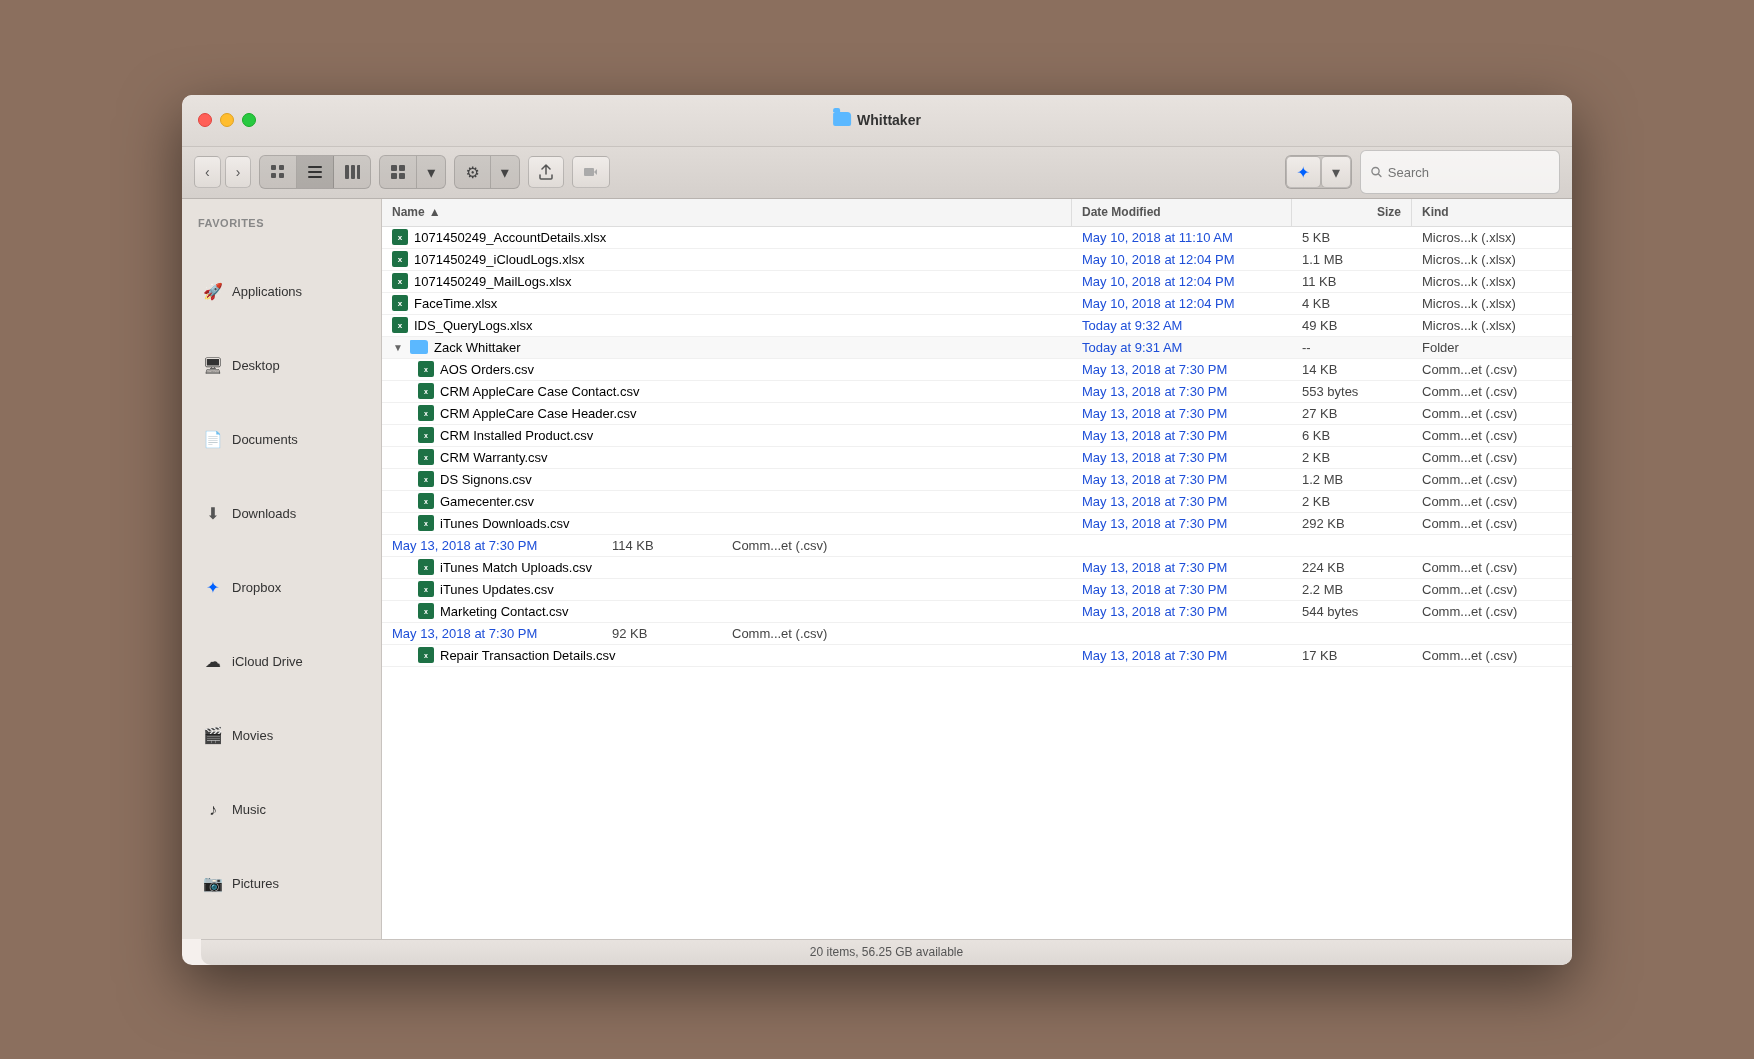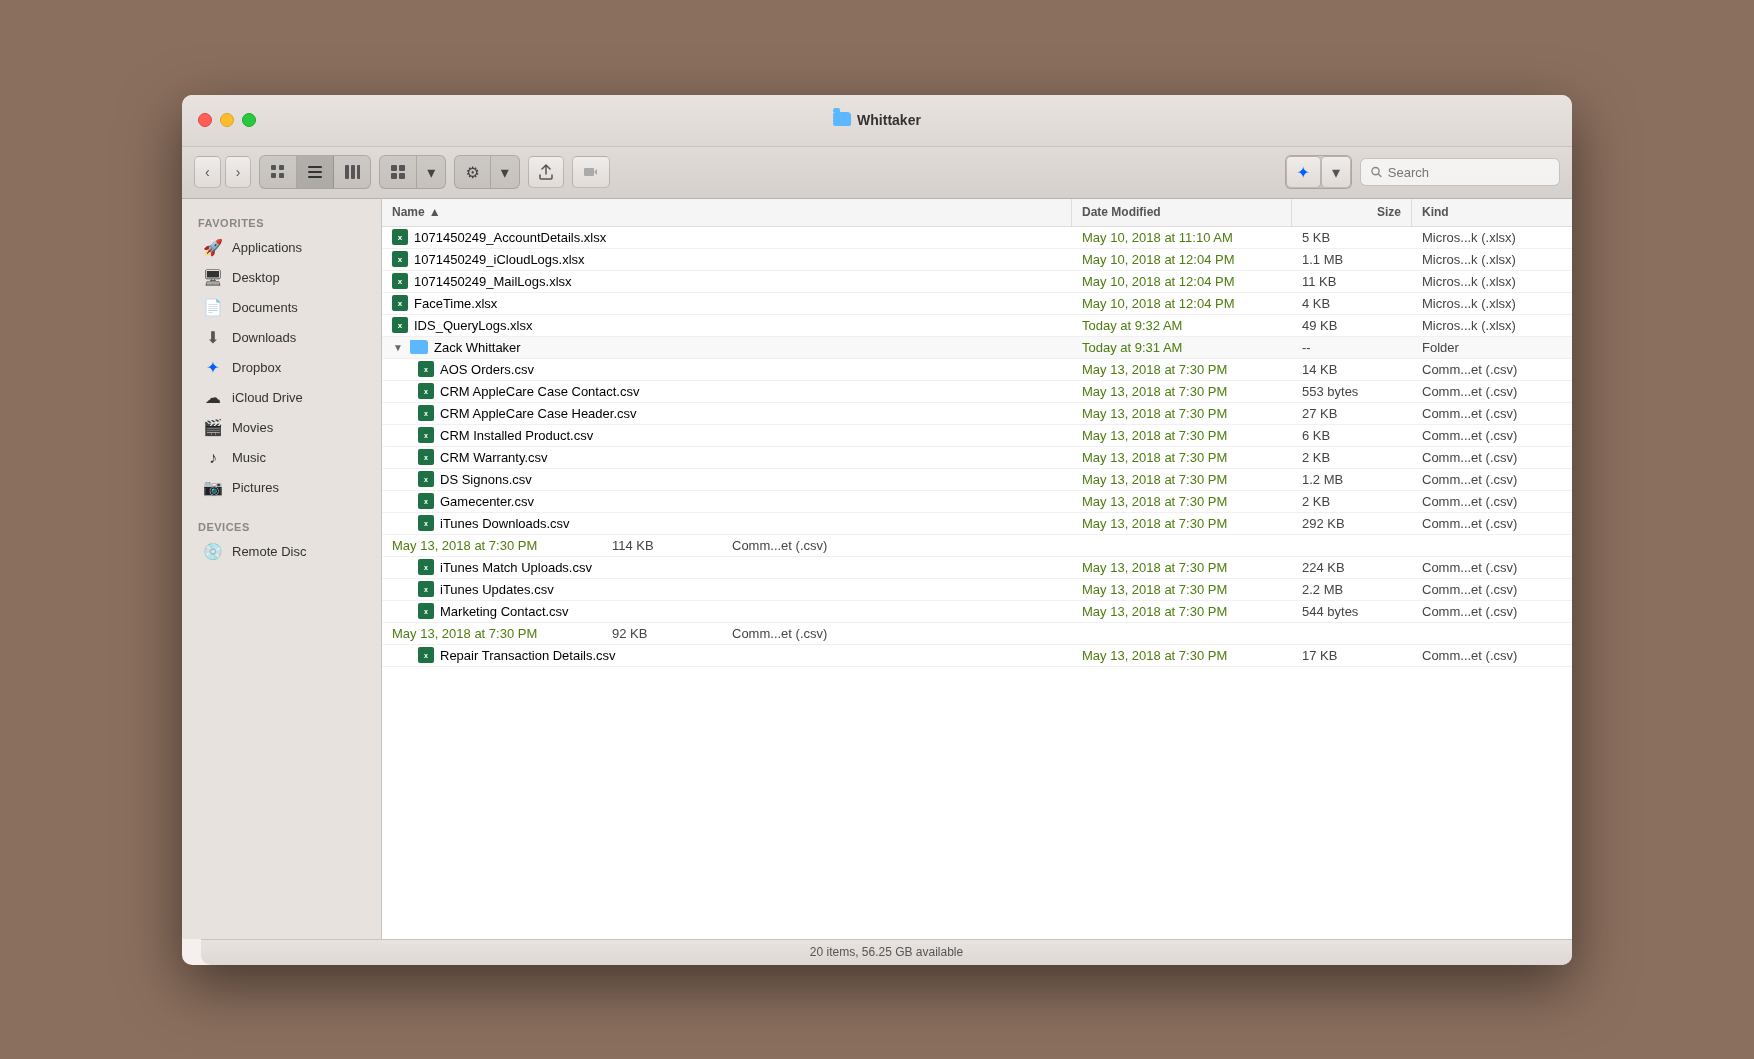--- a/index.html
+++ b/index.html
@@ -143,21 +143,21 @@
     .spacer { flex: 1; }
     .search-box {
       display: flex;
       align-items: center;
       background: rgba(255,255,255,0.7);
       border: 1px solid rgba(0,0,0,0.2);
       border-radius: 6px;
       padding: 4px 10px;
       gap: 6px;
       width: 200px;
-      height: 28px;
+      height: 44px;
     }
     .search-box input {
       border: none;
       background: transparent;
       outline: none;
       font-size: 13px;
       color: #888;
       width: 100%;
     }
     
@@ -168,20 +168,21 @@
     }
     
     .sidebar {
       width: 200px;
       background: rgba(230,224,218,0.9);
       border-right: 1px solid #c8c3bf;
       padding: 12px 0;
       display: flex;
       flex-direction: column;
       overflow-y: auto;
+      gap: 44px;
     }
     .sidebar-section-header {
       font-size: 11px;
       font-weight: 700;
       color: #888;
       padding: 6px 16px 4px;
       text-transform: uppercase;
       letter-spacing: 0.5px;
     }
     .sidebar-item {
@@ -252,21 +253,21 @@
       flex: 1;
       display: flex;
       align-items: center;
       gap: 6px;
       padding: 0 10px;
       white-space: nowrap;
       overflow: hidden;
       text-overflow: ellipsis;
     }
     .cell-name.indented { padding-left: 36px; }
-    .cell-date { width: 220px; padding: 0 10px; color: #4d7c0f; }
+    .cell-date { width: 220px; padding: 0 10px; color: #1d4ed8; }
     .cell-size { width: 120px; padding: 0 10px; text-align: left; color: #444; }
     .cell-kind { width: 160px; padding: 0 10px; color: #444; }
     .xlsx-icon {
       width: 16px;
       height: 16px;
       background: #1d7145;
       border-radius: 2px;
       display: flex;
       align-items: center;
       justify-content: center;

